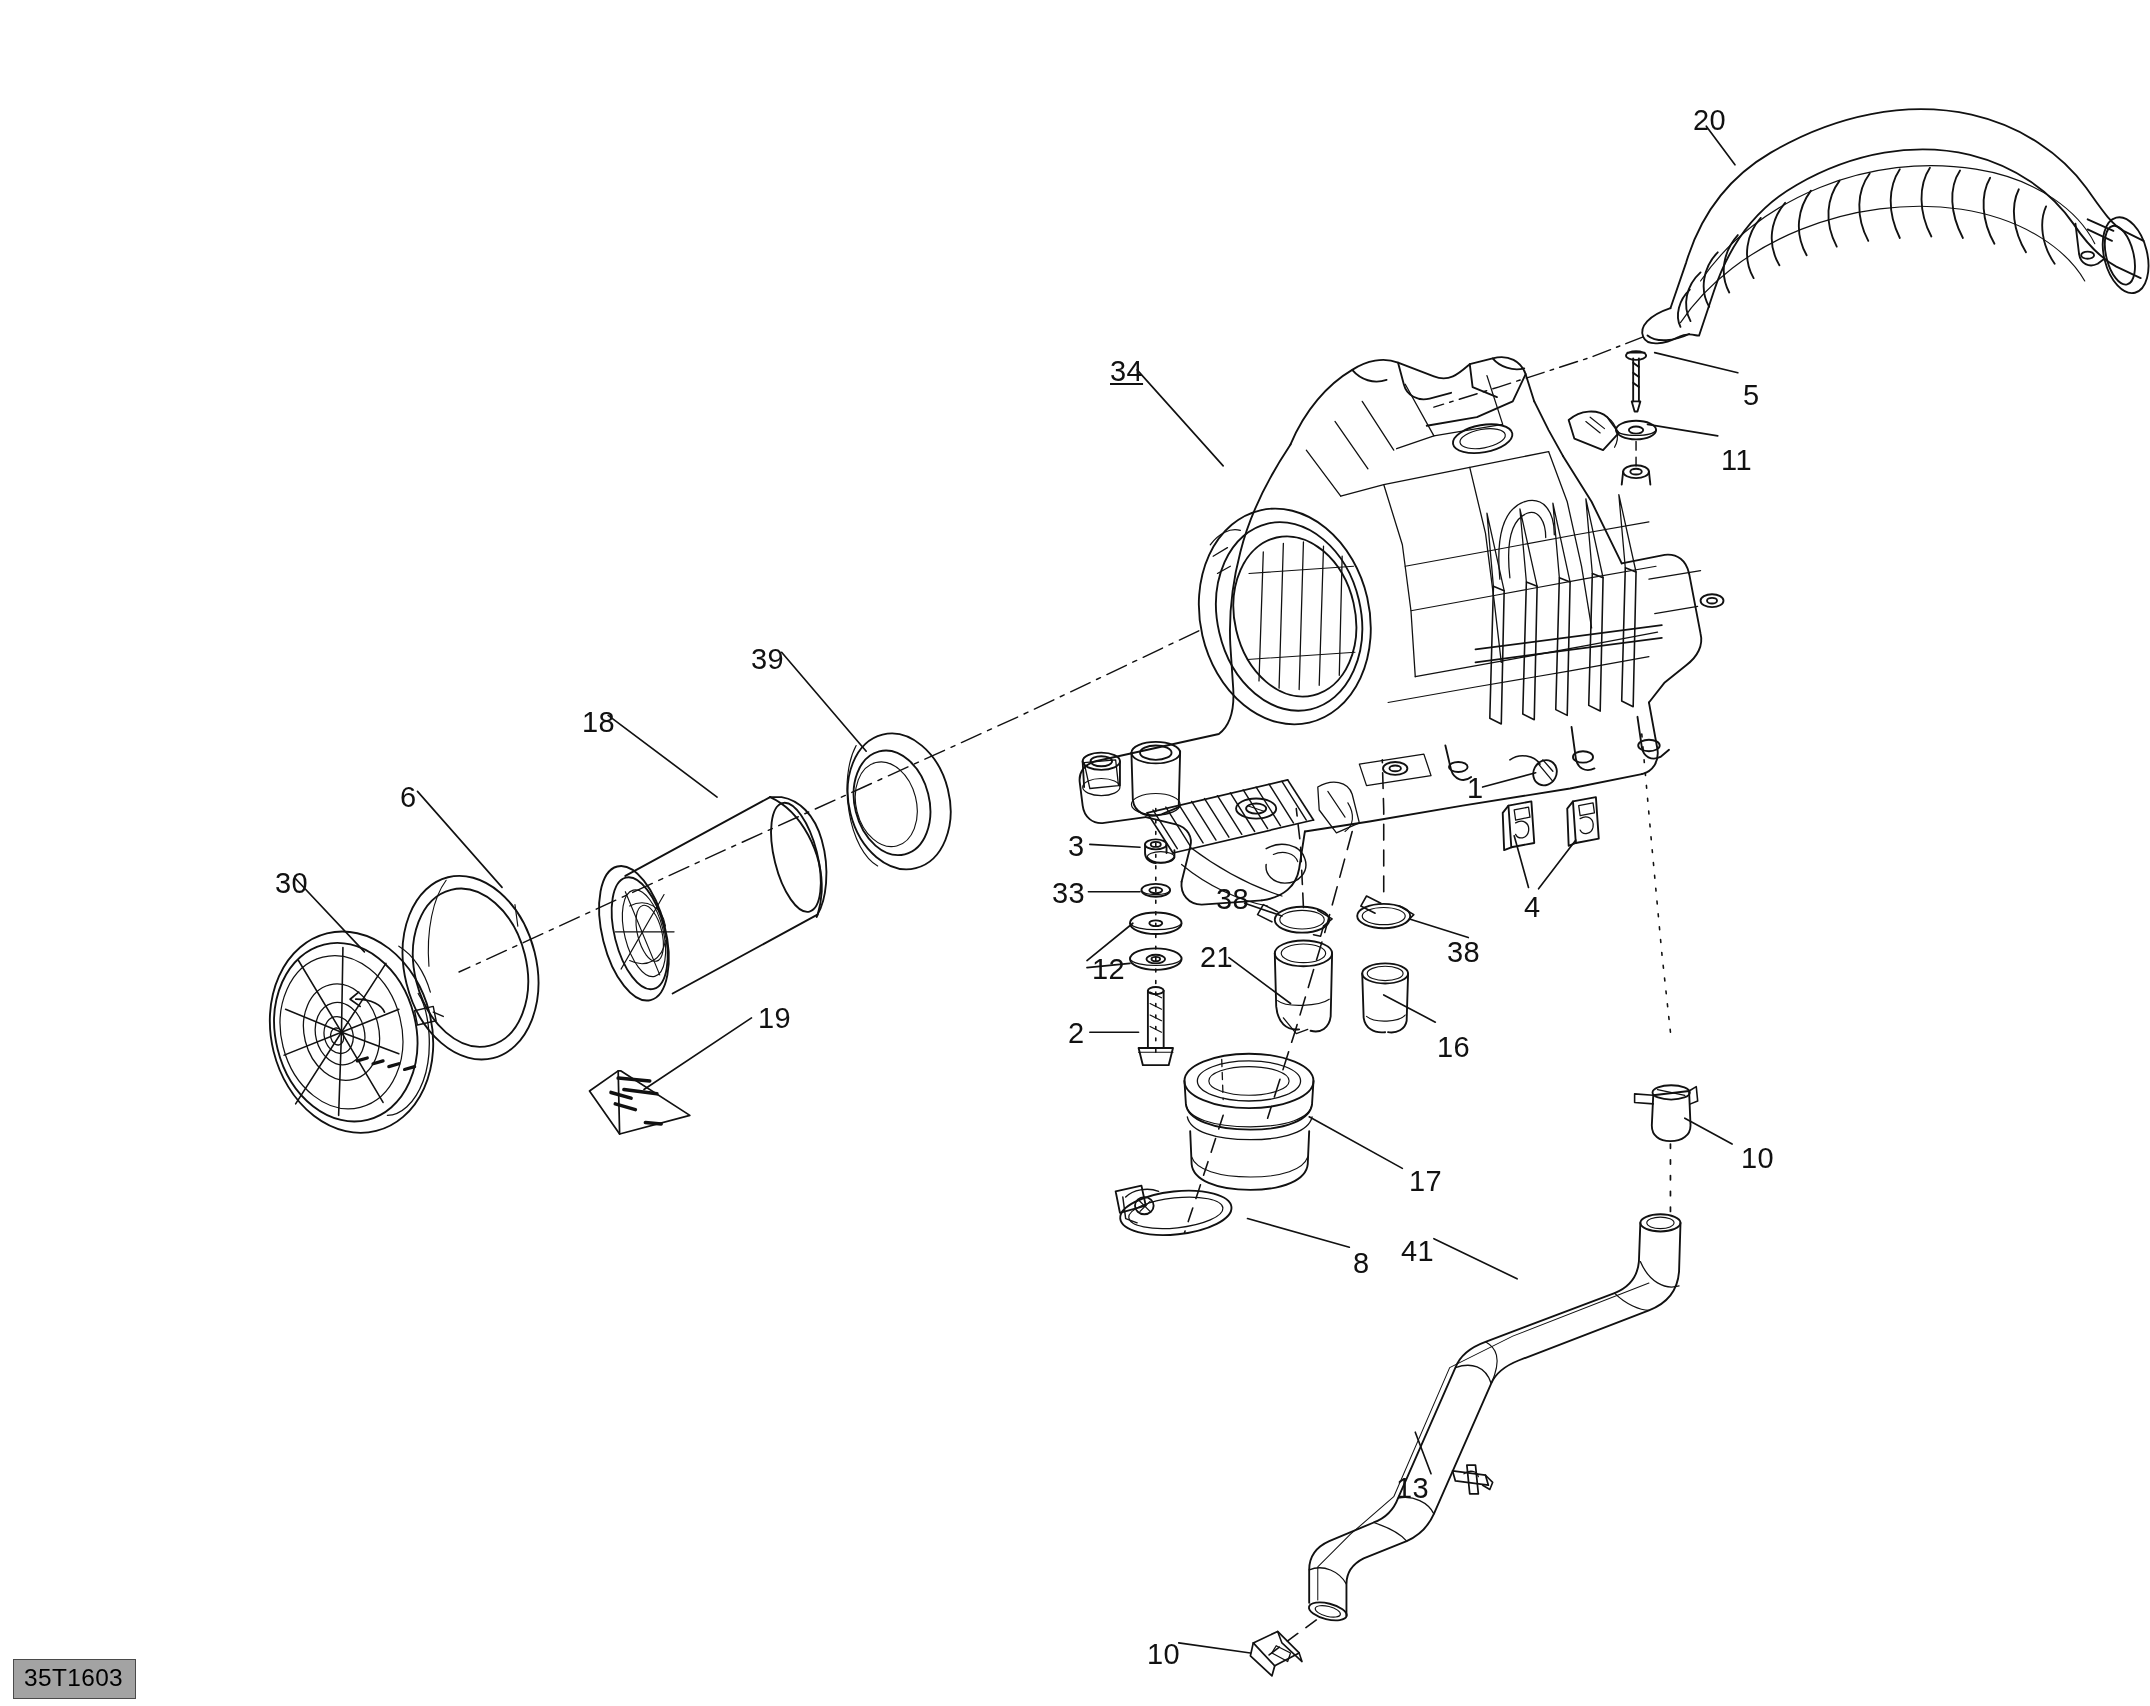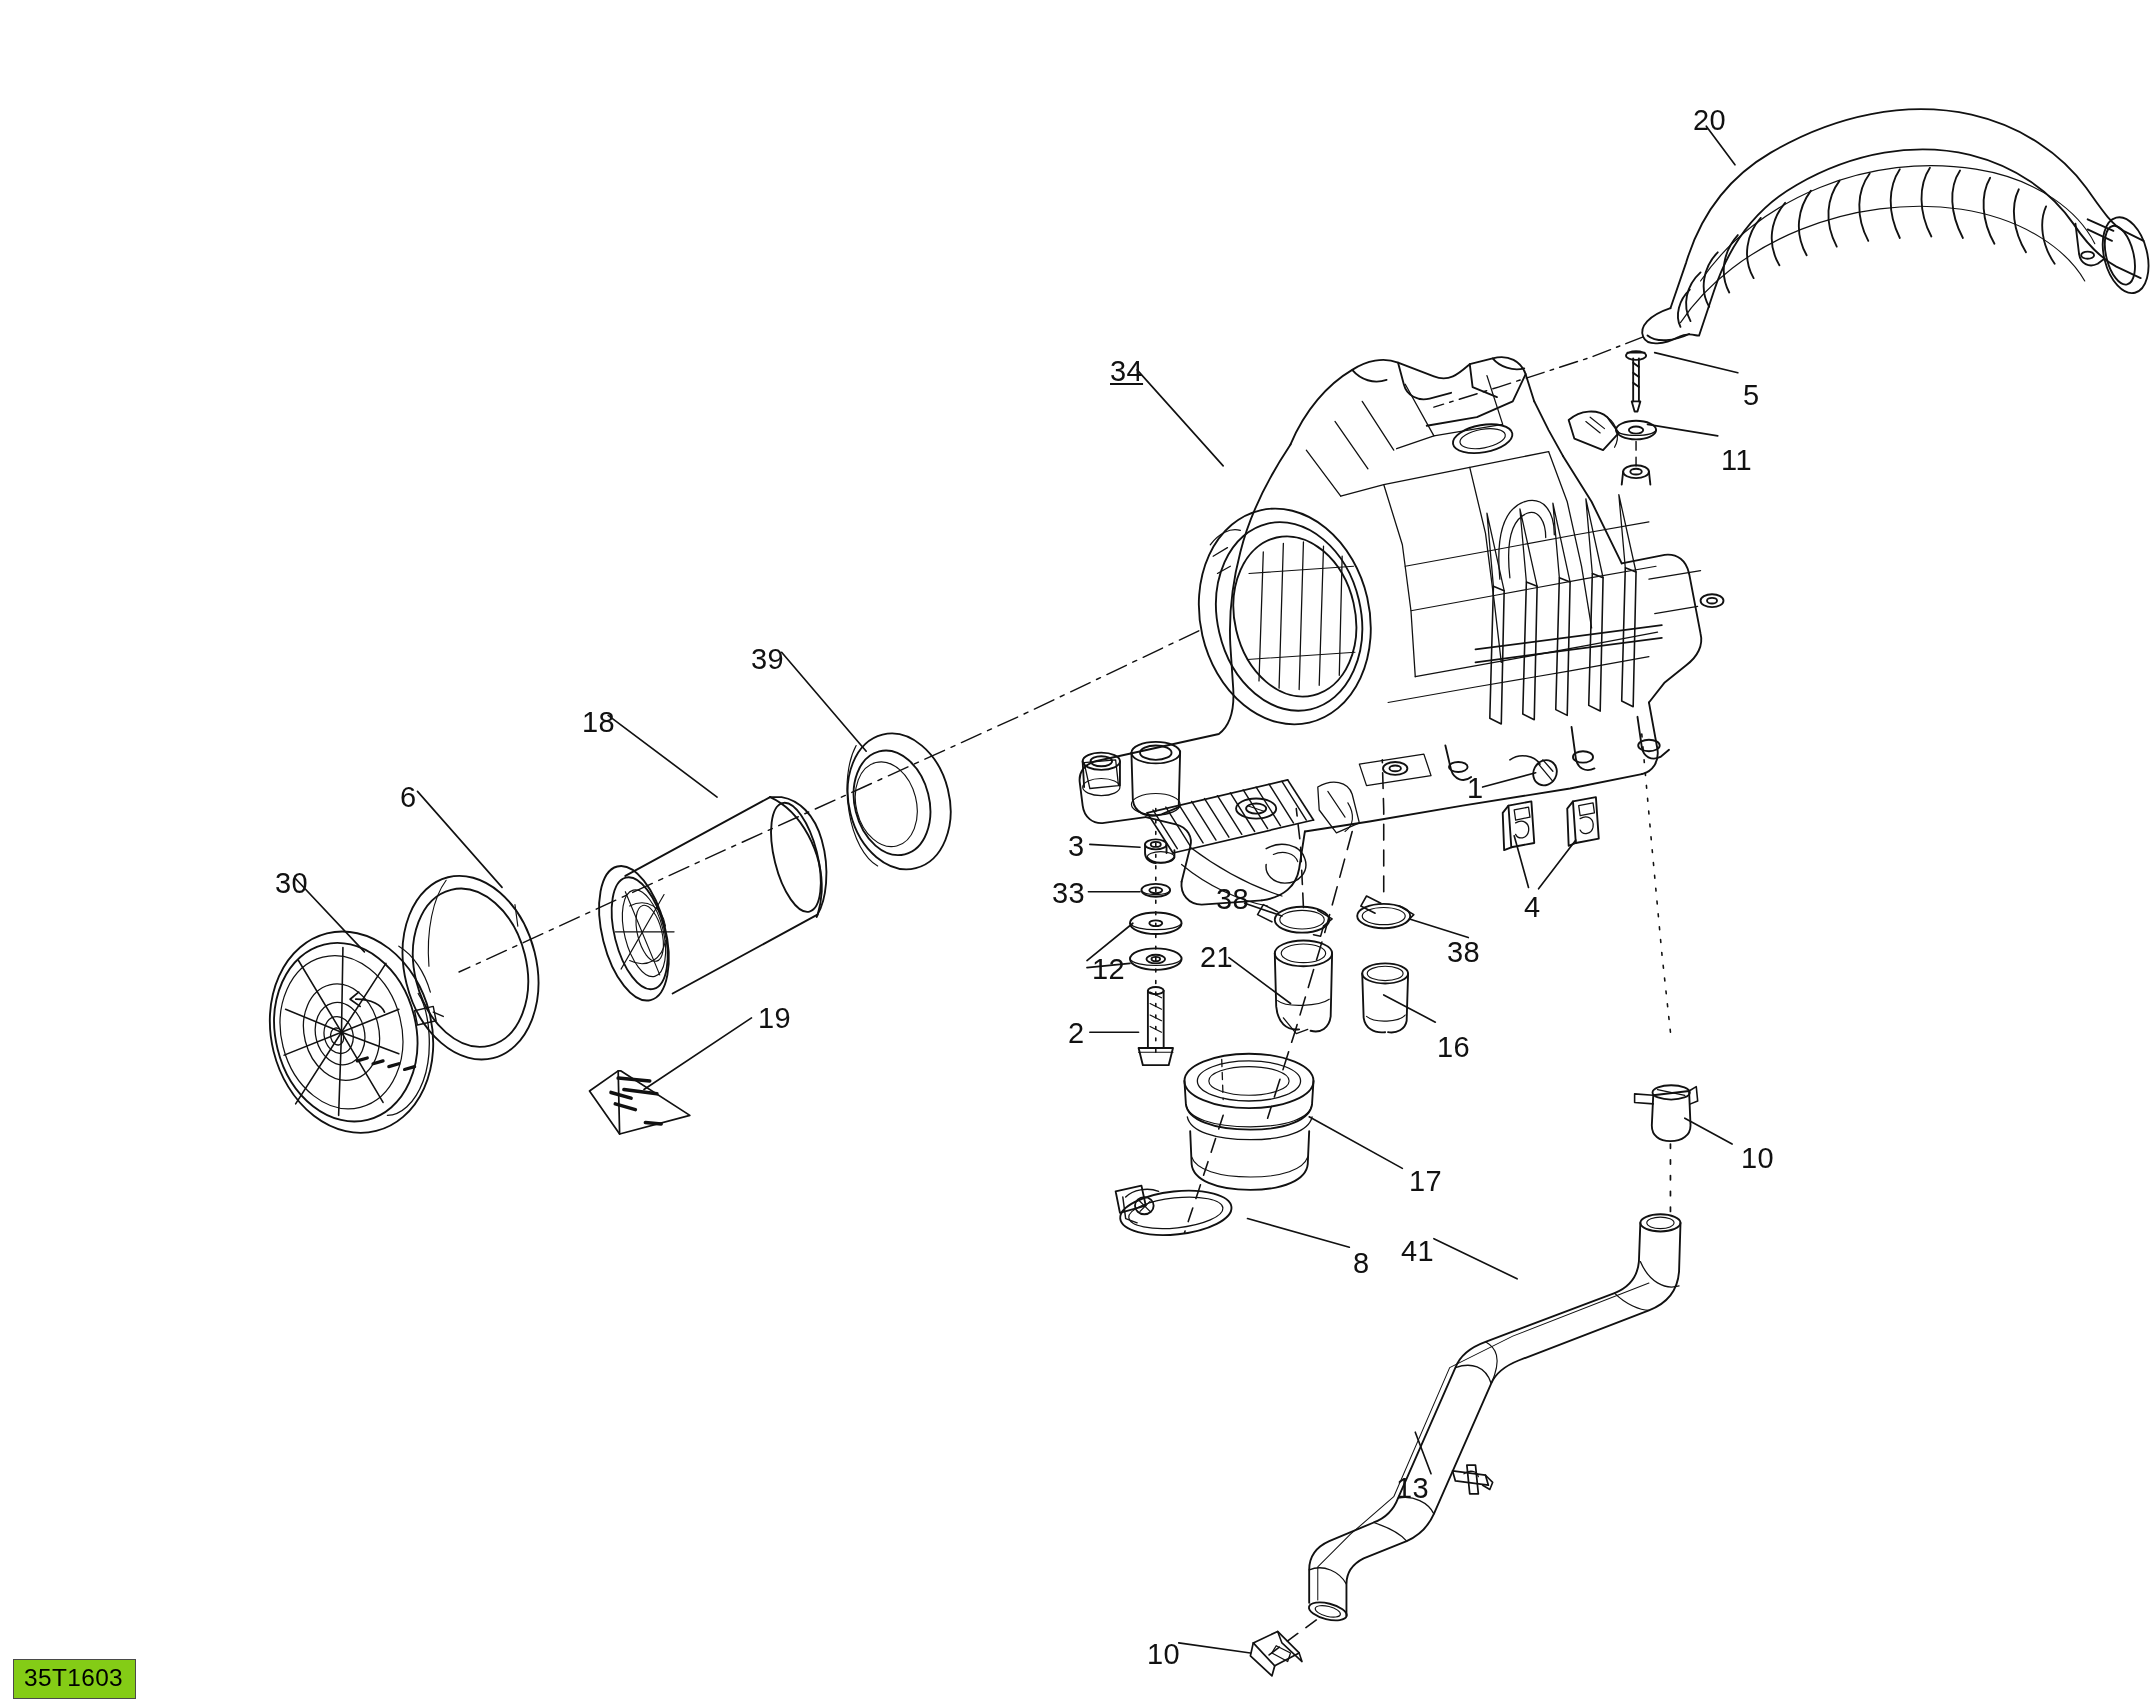--- a/index.html
+++ b/index.html
@@ -4,21 +4,21 @@
 <style>
   html,body{margin:0;padding:0;background:#ffffff;}
   body{width:2151px;height:1706px;position:relative;overflow:hidden;
        font-family:"Liberation Sans",sans-serif;color:#000;}
   #stage{position:absolute;inset:0;padding-left:24px;}
   svg#art{position:absolute;left:0;top:0;width:2151px;height:1706px;}
   .callout{position:absolute;font-size:29px;font-weight:400;color:#111;
            letter-spacing:0.4px;white-space:nowrap;line-height:1;}
   #drawing-number{position:absolute;left:13px;top:1659px;
       border:0.7px solid #4a4a4a;padding:4.3px 11.5px 5.7px 10px;
-      font-size:24.4px;letter-spacing:0.4px;background:#84cc16;}
+      font-size:24.4px;letter-spacing:0.4px;background:#a3a3a3;}
 </style>
 </head>
 <body>
 
 <div id="stage">
 
 <svg id="art" viewBox="0 0 3000 2380" fill="none" stroke="#111" stroke-width="2.6" stroke-linecap="round" stroke-linejoin="round">
 
   <g>
     <path d="M2330 430 L2352 366 C2372 300 2410 248 2470 213

